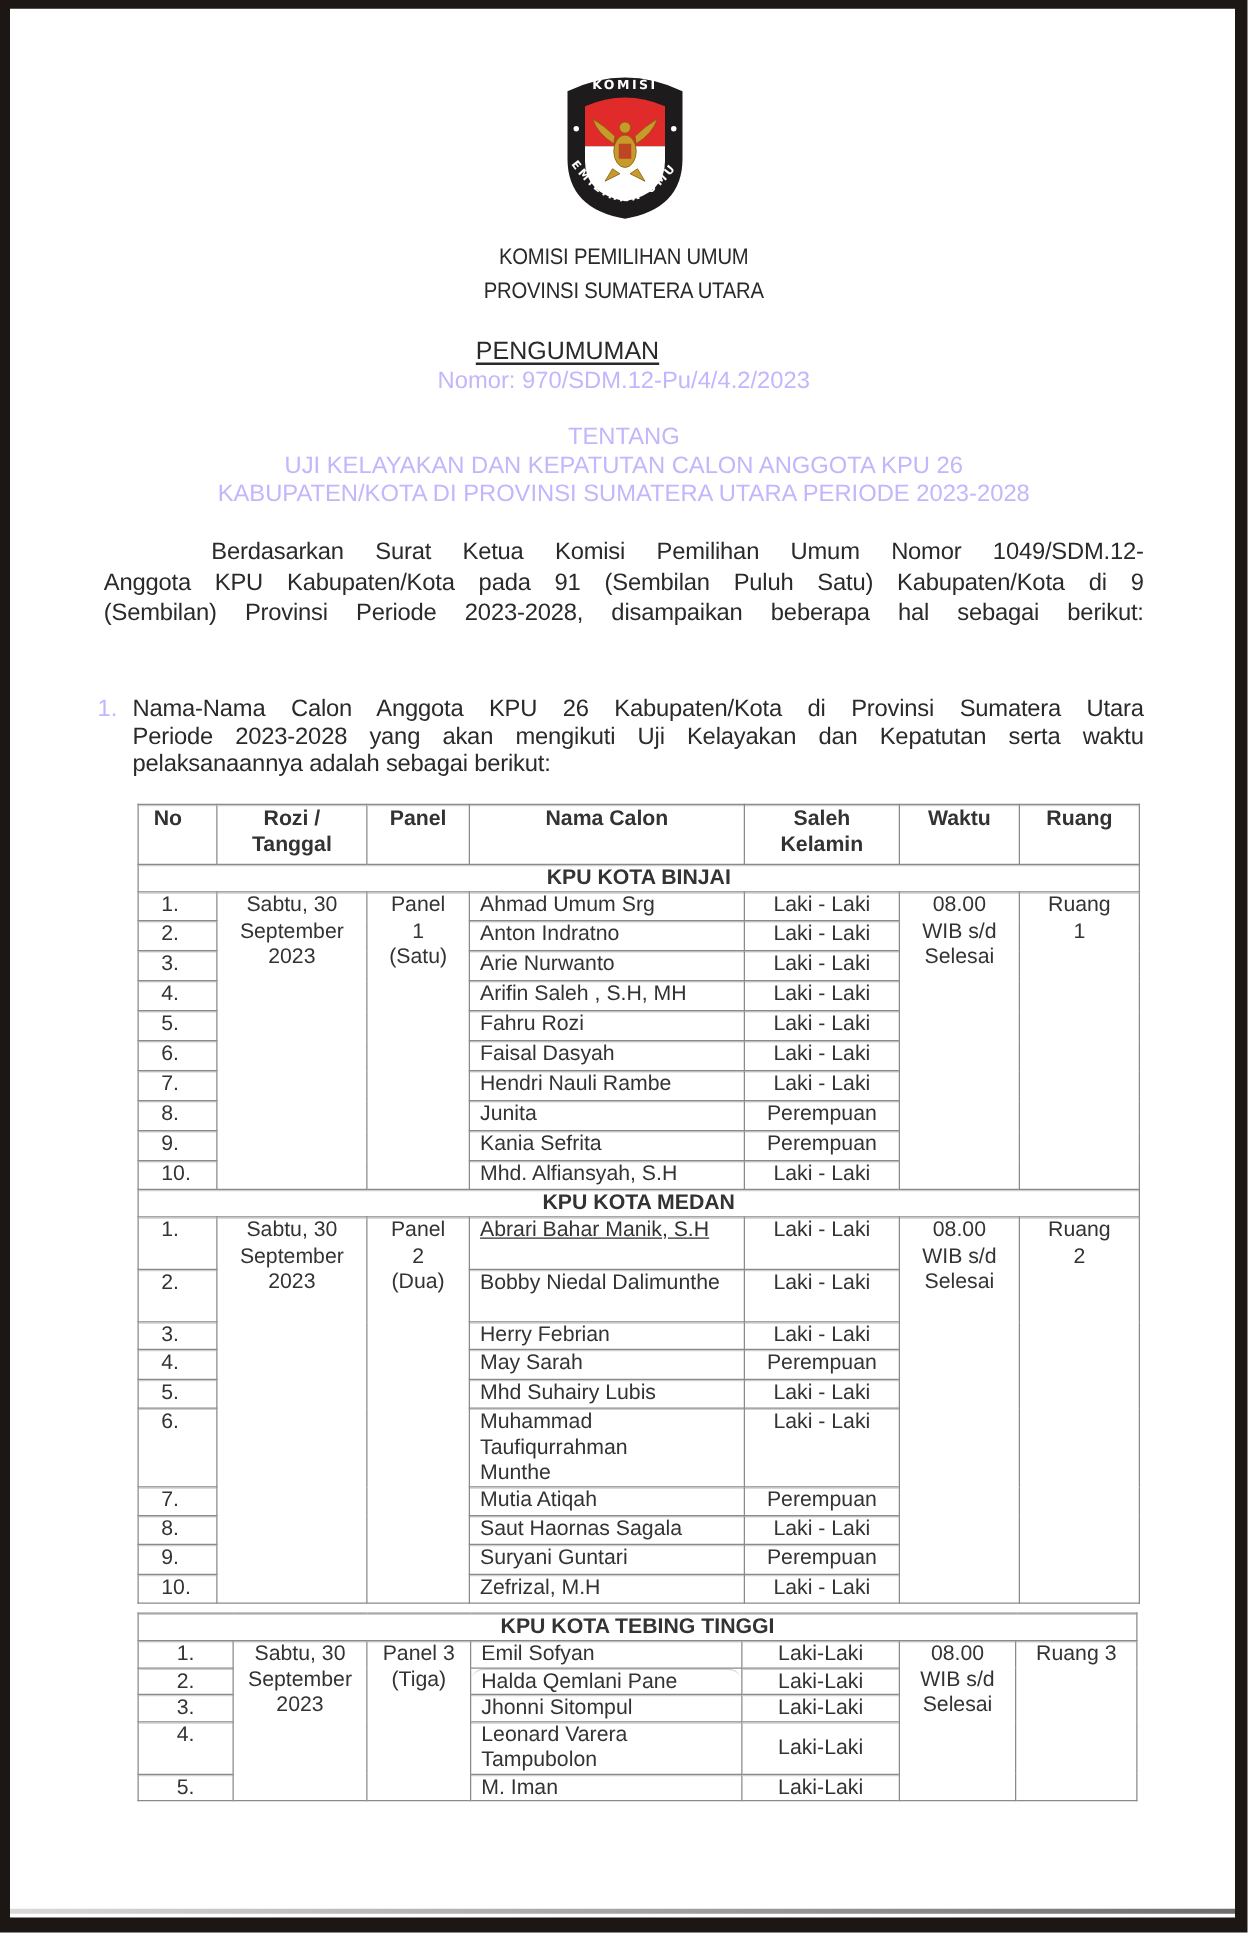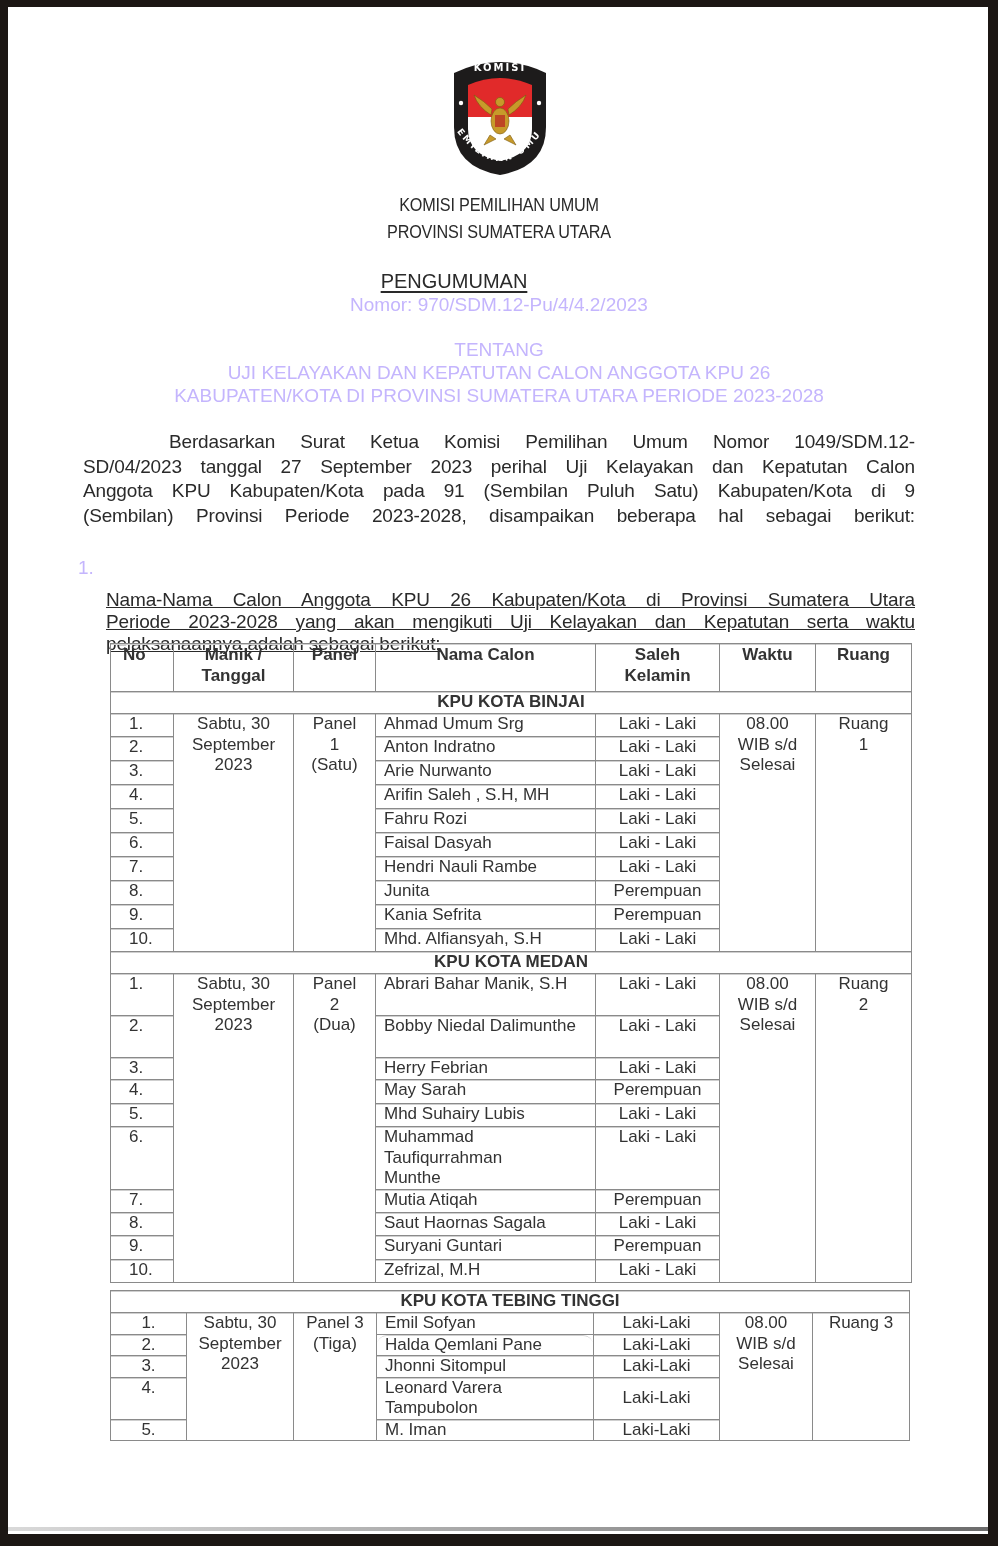--- a/index.html
+++ b/index.html
@@ -90,46 +90,45 @@
   <span class="title-u">PENGUMUMAN</span>
 </div>
 <div class="abs center t19" style="left:0; width:998px; top:294px;">Nomor: 970/SDM.12-Pu/4/4.2/2023</div>
 
 <div class="abs center t19" style="left:0; width:998px; top:339px;">TENTANG</div>
 <div class="abs center t19" style="left:0; width:998px; top:362px;">UJI KELAYAKAN DAN KEPATUTAN CALON ANGGOTA KPU 26</div>
 <div class="abs center t19" style="left:0; width:998px; top:385px;">KABUPATEN/KOTA DI PROVINSI SUMATERA UTARA PERIODE 2023-2028</div>
 
 <div class="abs para" style="left:83px; top:430px; width:832px;">
   <span class="line" style="padding-left:86px;">Berdasarkan Surat Ketua Komisi Pemilihan Umum Nomor 1049/SDM.12-</span>
-  <span class="line">SD/04/2023 tanggal 27 September 2023 perihal Uji Kelayakan dan Kepatutan Calon</span>
   <span class="line">Anggota KPU Kabupaten/Kota pada 91 (Sembilan Puluh Satu) Kabupaten/Kota di 9</span>
   <span class="line">(Sembilan) Provinsi Periode 2023-2028, disampaikan beberapa hal sebagai berikut:</span>
 </div>
 
 <div class="abs t19" style="left:78px; top:557px;">1.</div>
-<div class="abs para" style="left:106px; top:589px; width:809px; line-height:22px;text-decoration:underline;">
+<div class="abs para" style="left:106px; top:557px; width:809px; line-height:22px;">
   <span class="line">Nama-Nama Calon Anggota KPU 26 Kabupaten/Kota di Provinsi Sumatera Utara</span>
   <span class="line">Periode 2023-2028 yang akan mengikuti Uji Kelayakan dan Kepatutan serta waktu</span>
   <span class="line last">pelaksanaannya adalah sebagai berikut:</span>
 </div>
 
 <table class="sched" style="left:110px; top:643px; width:801px;">
   <colgroup>
     <col style="width:63px">
       <col style="width:120px">
       <col style="width:82px">
       <col style="width:220px">
     <col style="width:124px">
       <col style="width:96px">
       <col style="width:96px">
   </colgroup>
   <tbody>
       <tr style="height:48px;">
     <th class="no">No</th>
-    <th><span>Manik /</span><br><span>Tanggal</span></th>
+    <th><span>Rozi /</span><br><span>Tanggal</span></th>
     <th>Panel</th>
     <th>Nama Calon</th>
     <th><span>Saleh</span><br><span>Kelamin</span></th>
     <th>Waktu</th>
     <th>Ruang</th>
   </tr>
   </tbody>
     <tbody id="sec0">
       <tr class="section" style="height:22px;">
     <td colspan="7">KPU KOTA BINJAI</td>
@@ -190,21 +189,21 @@
       </tr>
     </tbody>
   <tbody id="sec1">
       <tr class="section" style="height:22px;">
     <td colspan="7">KPU KOTA MEDAN</td>
       </tr>
       <tr style="height:42px;">
       <td class="num">1.</td>
         <td class="c" rowspan="10"><span>Sabtu, 30</span><br><span>September</span><br><span>2023</span></td>
         <td class="c" rowspan="10"><span>Panel</span><br><span>2</span><br><span>(Dua)</span></td>
-        <td class="name spread" style="white-space:normal;">Abrari Bahar Manik, S.H</td>
+        <td class="name spread" style="white-space:normal;text-decoration:underline;">Abrari Bahar Manik, S.H</td>
       <td class="c">Laki - Laki</td>
         <td class="c" rowspan="10"><span>08.00</span><br><span>WIB s/d</span><br><span>Selesai</span></td>
         <td class="c" rowspan="10"><span>Ruang</span><br><span>2</span></td>
       </tr>
       <tr style="height:42px;">
       <td class="num">2.</td>
         <td class="name spread" style="white-space:normal;">Bobby Niedal Dalimunthe</td>
       <td class="c">Laki - Laki</td>
       </tr>
       <tr style="height:22px;">

